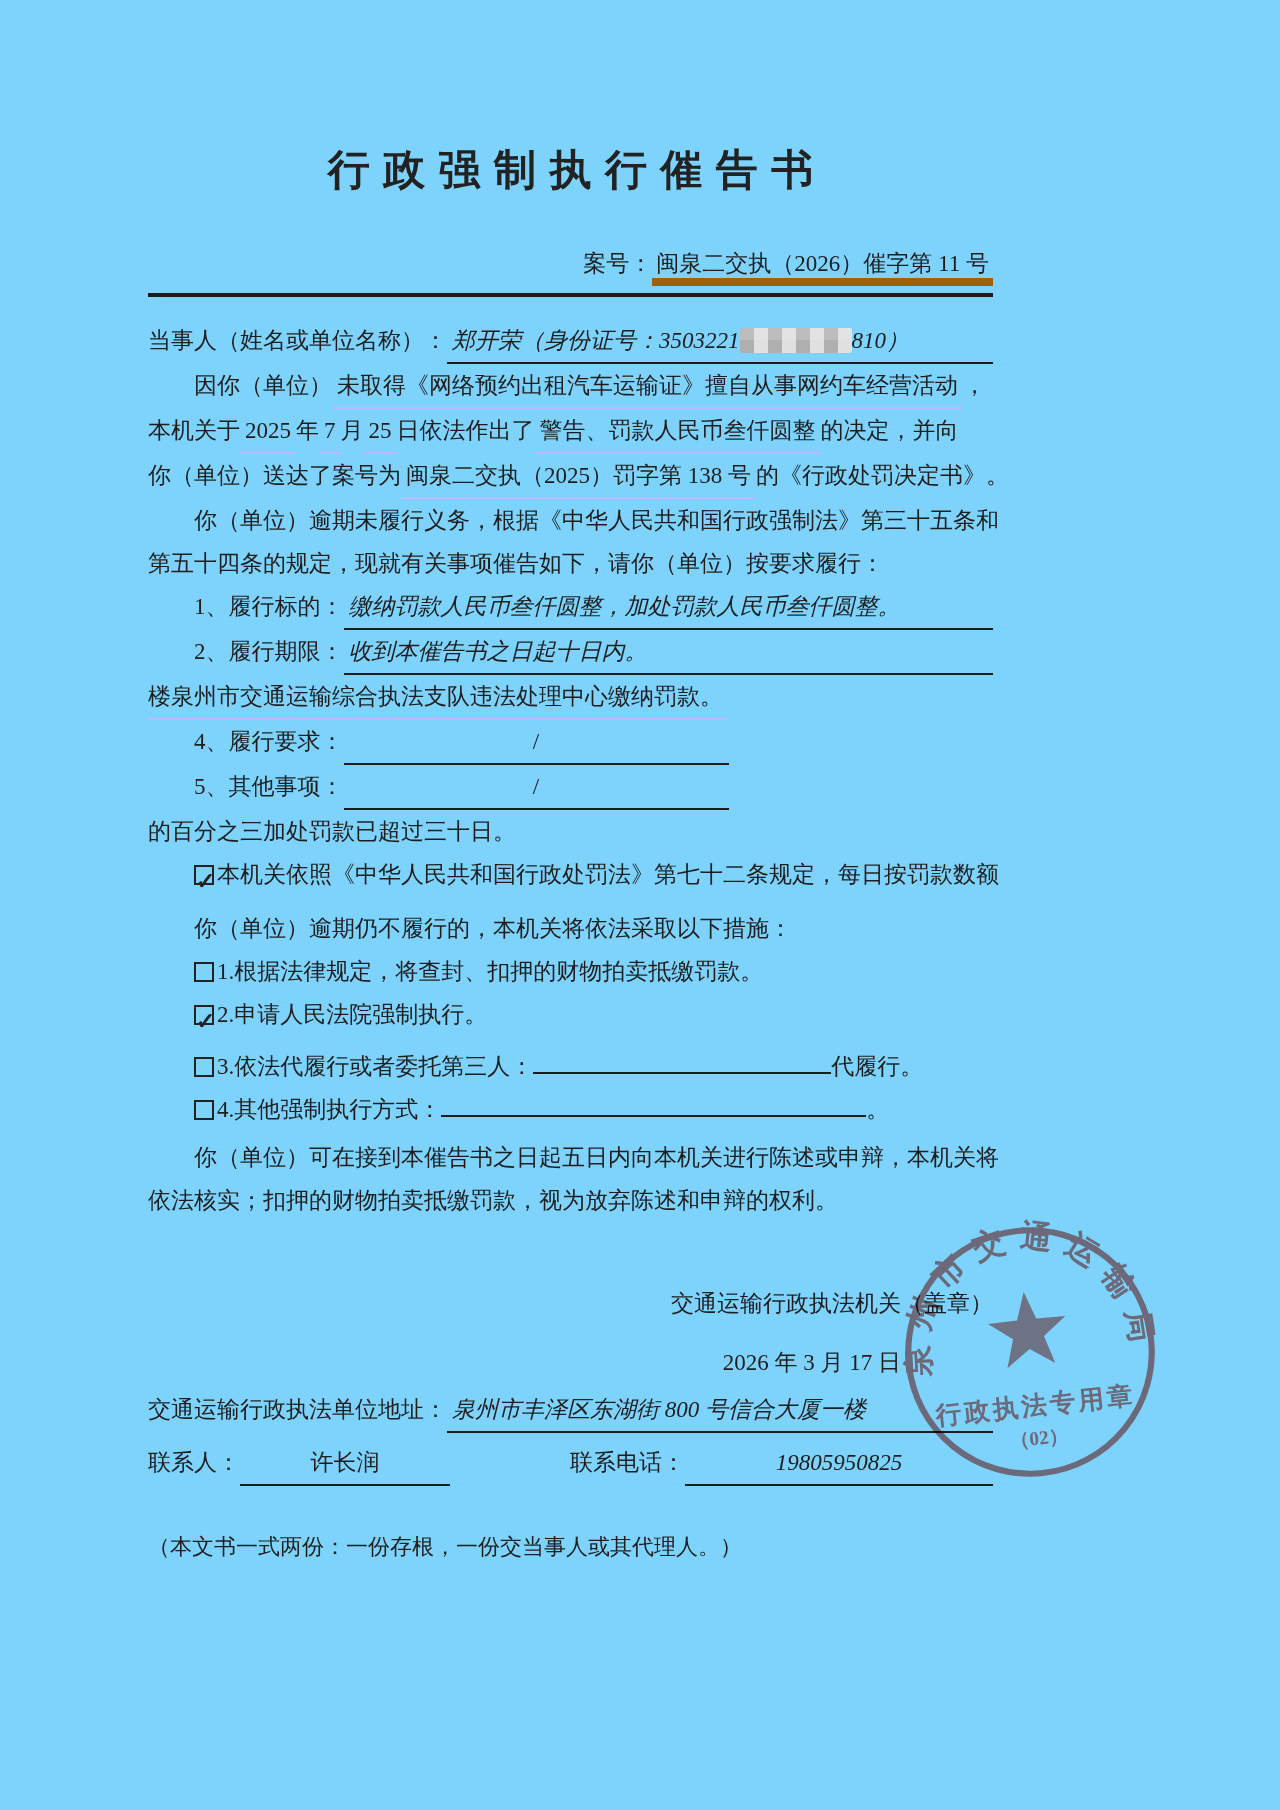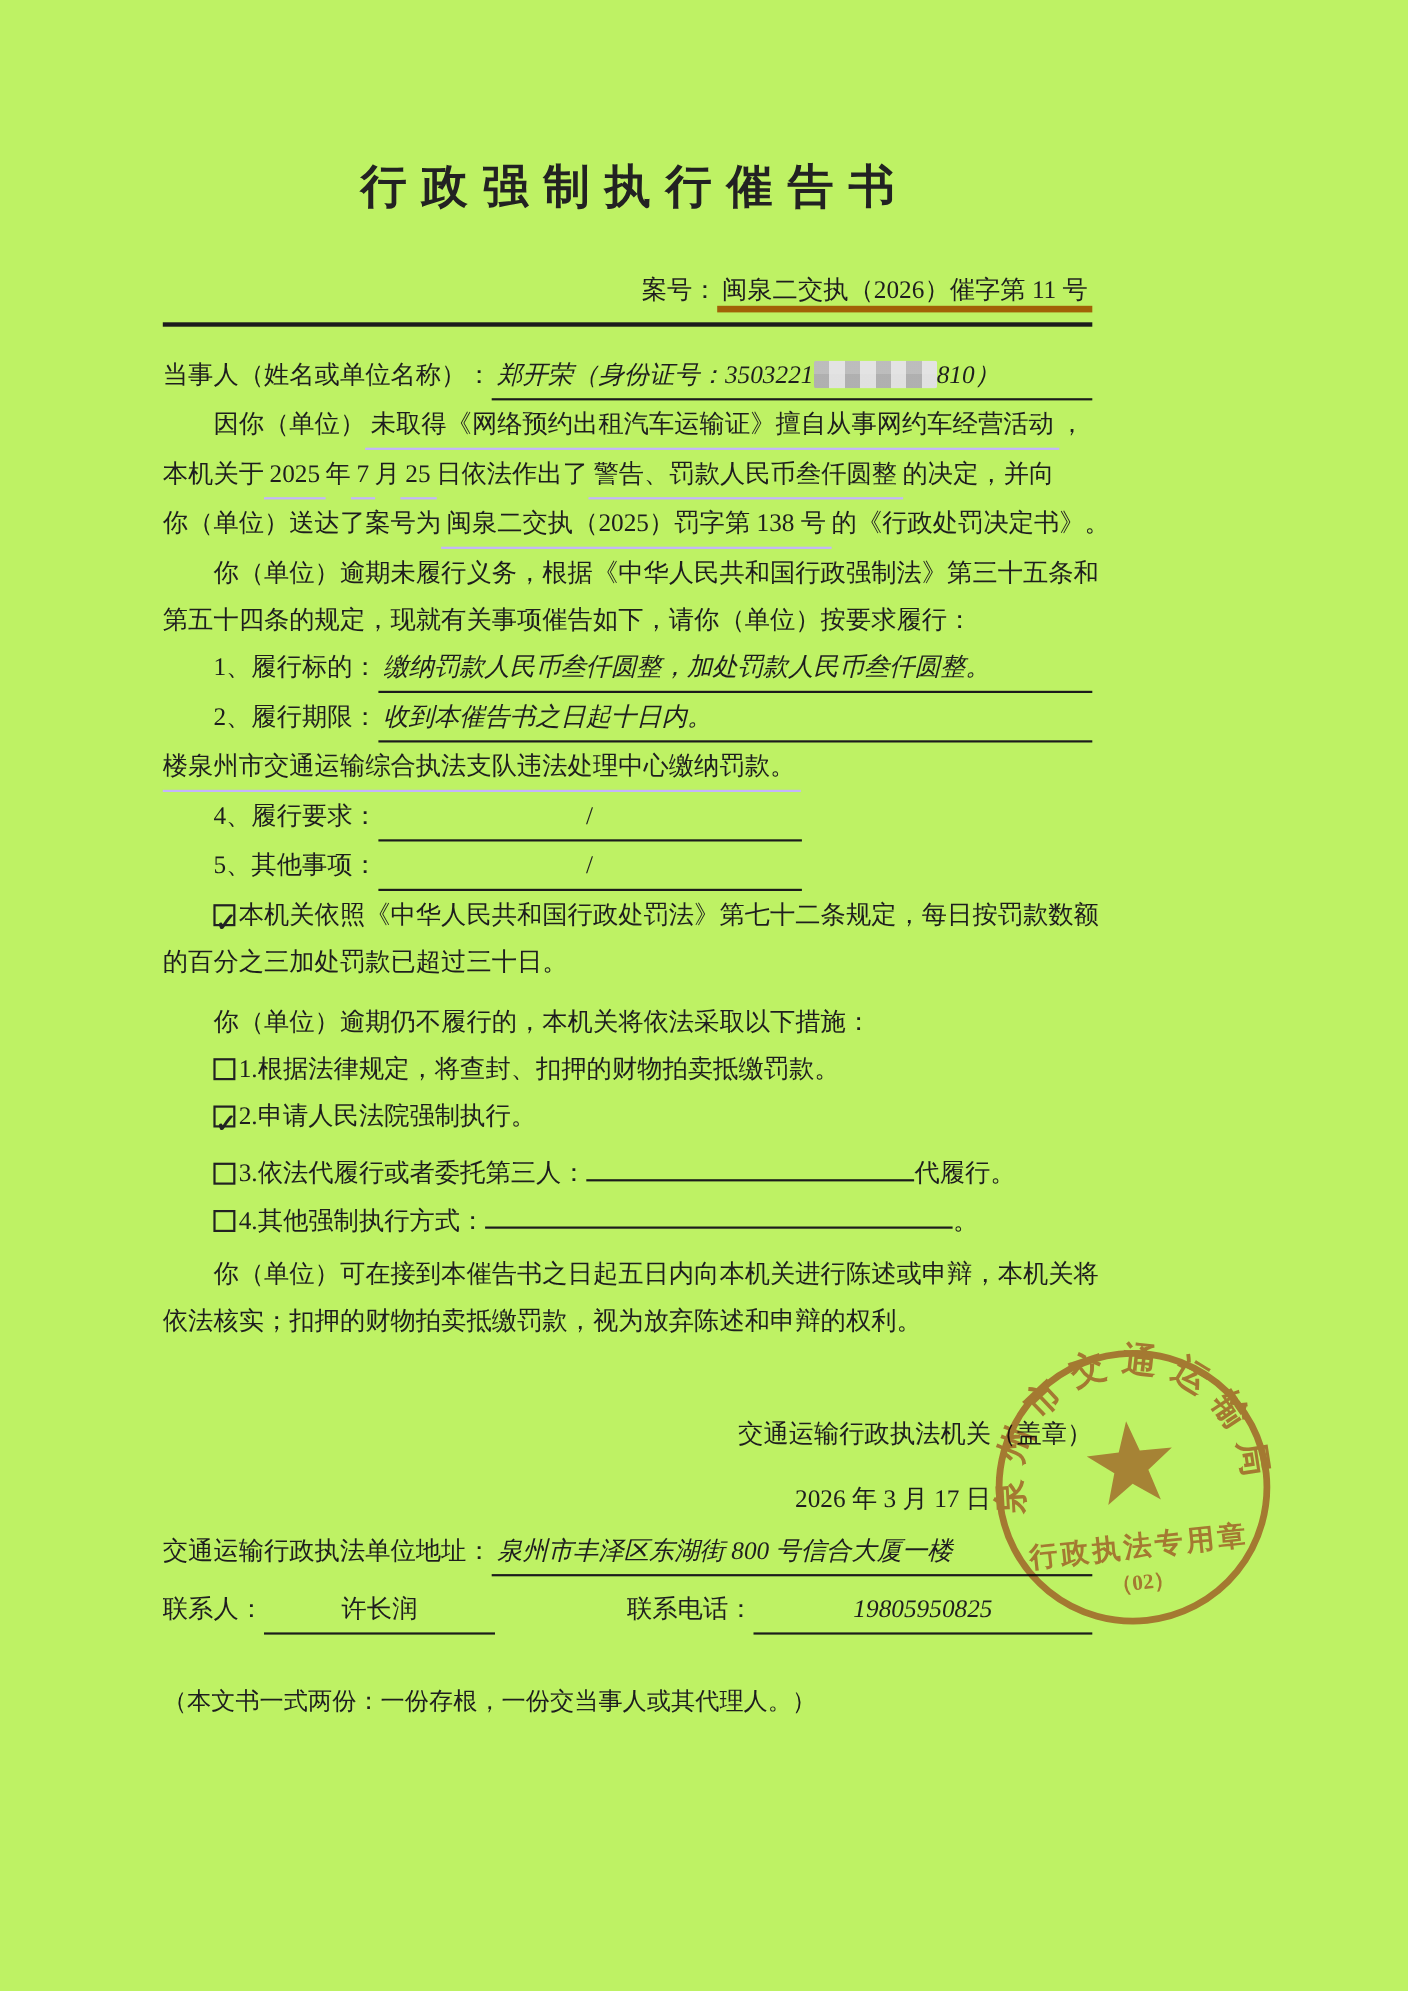--- a/index.html
+++ b/index.html
@@ -1,40 +1,40 @@
 <!DOCTYPE html>
 <html><head>
 <meta charset="utf-8">
 <style>
   html,body{margin:0;padding:0;background:#e8e8e8;}
   .page{
     position:relative;
     width:1280px;height:1810px;
-    background:#bef264;
+    background:#7dd3fc;
     font-family:"Liberation Serif","DejaVu Serif",serif;
     color:#1e1e1e;
     overflow:hidden;
   }
   .content{position:absolute;left:148px;top:0;width:845px;}
   .doc-title{
     margin-top:142px;
     text-align:center;
     font-size:42px;
     font-weight:bold;
     letter-spacing:0.32em;
     text-indent:0.32em;
     color:#222;
   }
   .case-line{
     margin-top:50px;
     text-align:right;
     font-size:23px;
     white-space:nowrap;
   }
-  .case-line .u{border-bottom:6px solid #a16207;padding:0 4px 2px 4px;}
+  .case-line .u{border-bottom:8px solid #a16207;padding:0 4px 2px 4px;}
   .divider{margin-top:14px;border-bottom:4px solid #1c1c1c;}
 
   .line{
     font-size:23px;
     line-height:43px;
     white-space:nowrap;
     display:flex;
     align-items:baseline;
   }
   .indent{padding-left:46px;}
@@ -134,25 +134,25 @@
     </div>
     <div class="line indent">
       <span>4、履行要求：</span>
       <span class="blank" style="width:385px;">/</span>
     </div>
     <div class="line indent">
       <span>5、其他事项：</span>
       <span class="blank" style="width:385px;">/</span>
     </div>
 
+    <div class="line">的百分之三加处罚款已超过三十日。</div>
     <div class="line indent">
       <span class="cb checked"></span>
       <span>本机关依照《中华人民共和国行政处罚法》第七十二条规定，每日按罚款数额</span>
     </div>
-    <div class="line">的百分之三加处罚款已超过三十日。</div>
 
     <div class="line indent" style="margin-top:11px;">你（单位）逾期仍不履行的，本机关将依法采取以下措施：</div>
 
     <div class="line indent">
       <span class="cb"></span>
       <span>1.根据法律规定，将查封、扣押的财物拍卖抵缴罚款。</span>
     </div>
     <div class="line indent">
       <span class="cb checked"></span>
       <span>2.申请人民法院强制执行。</span>

